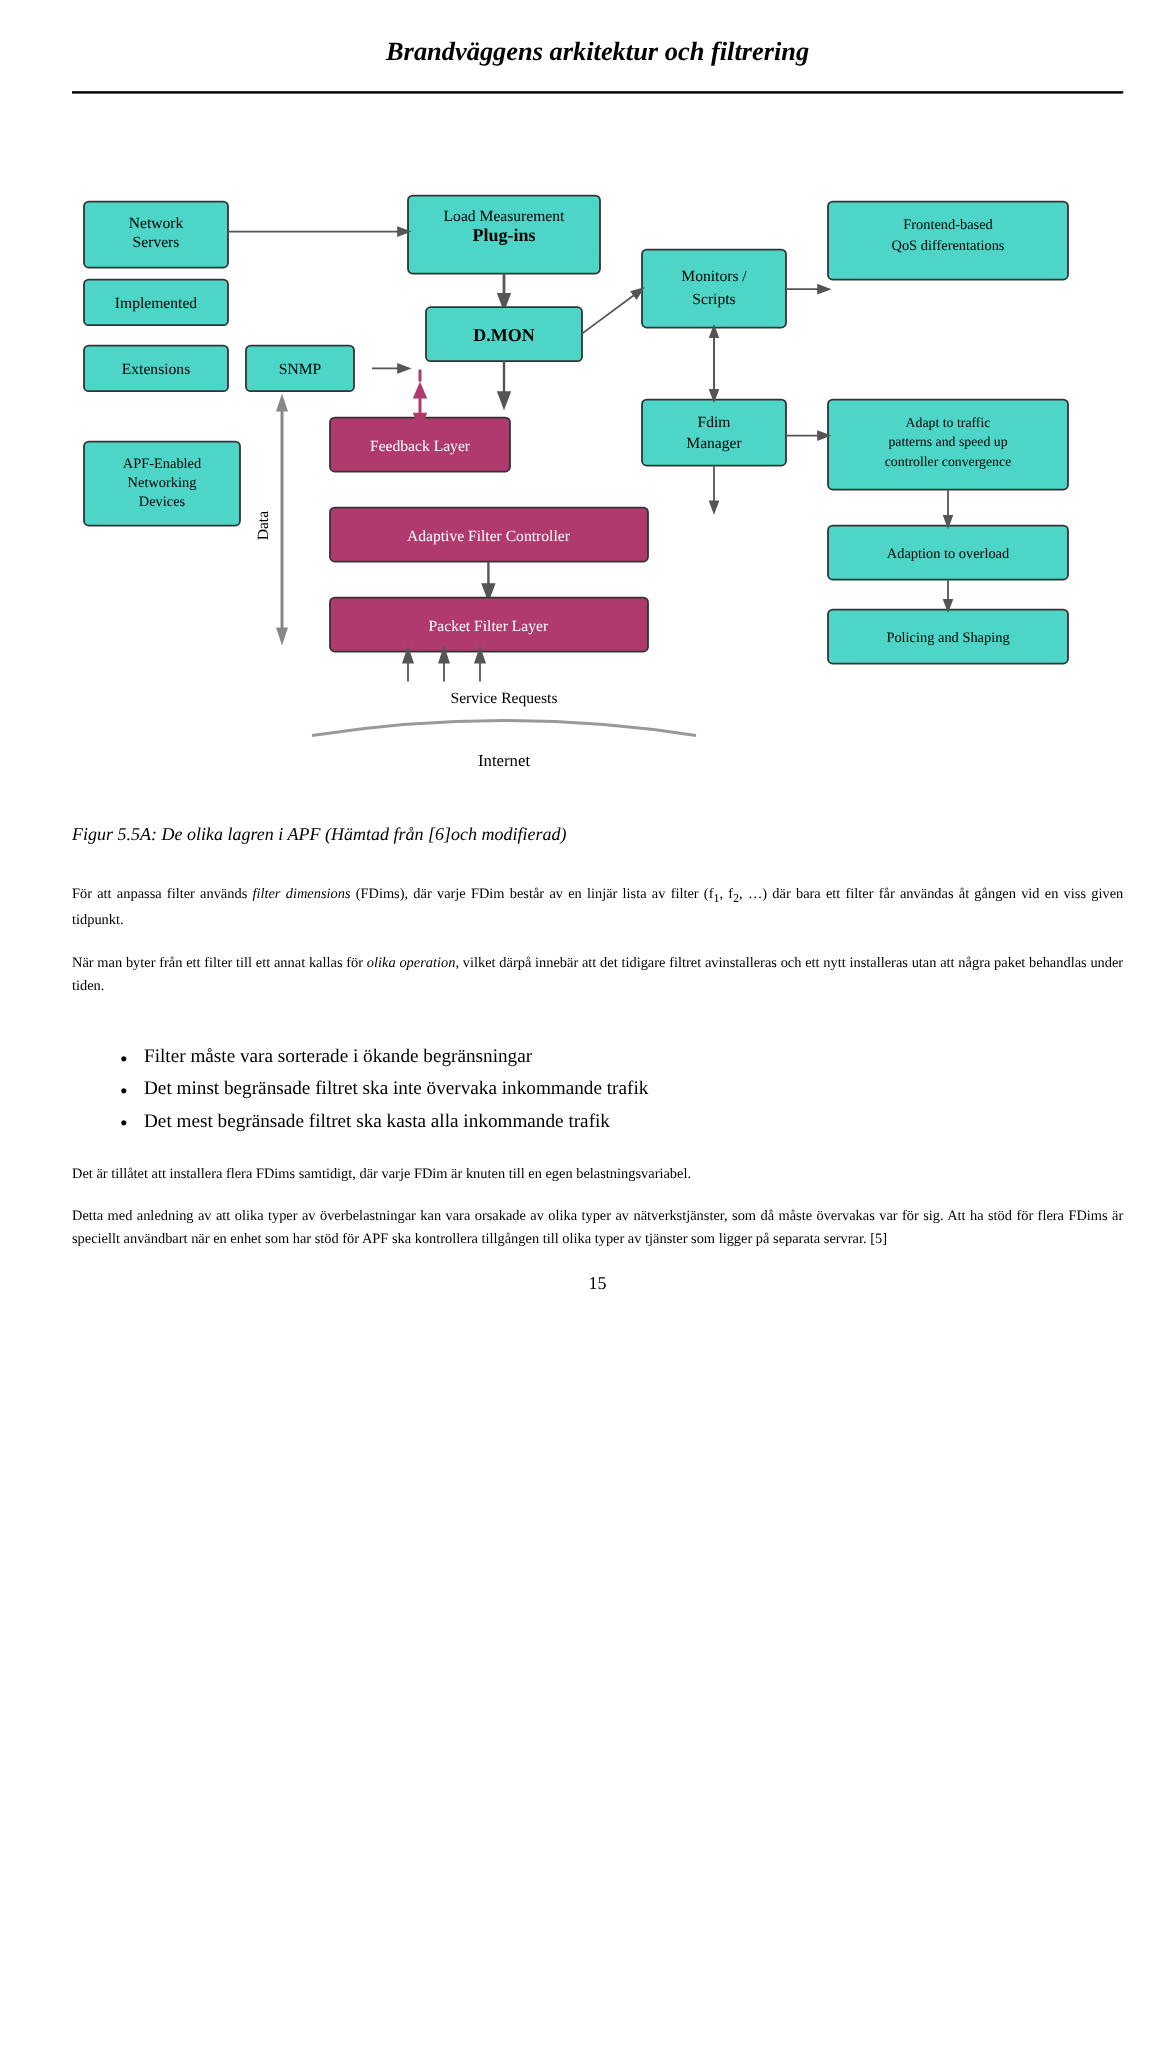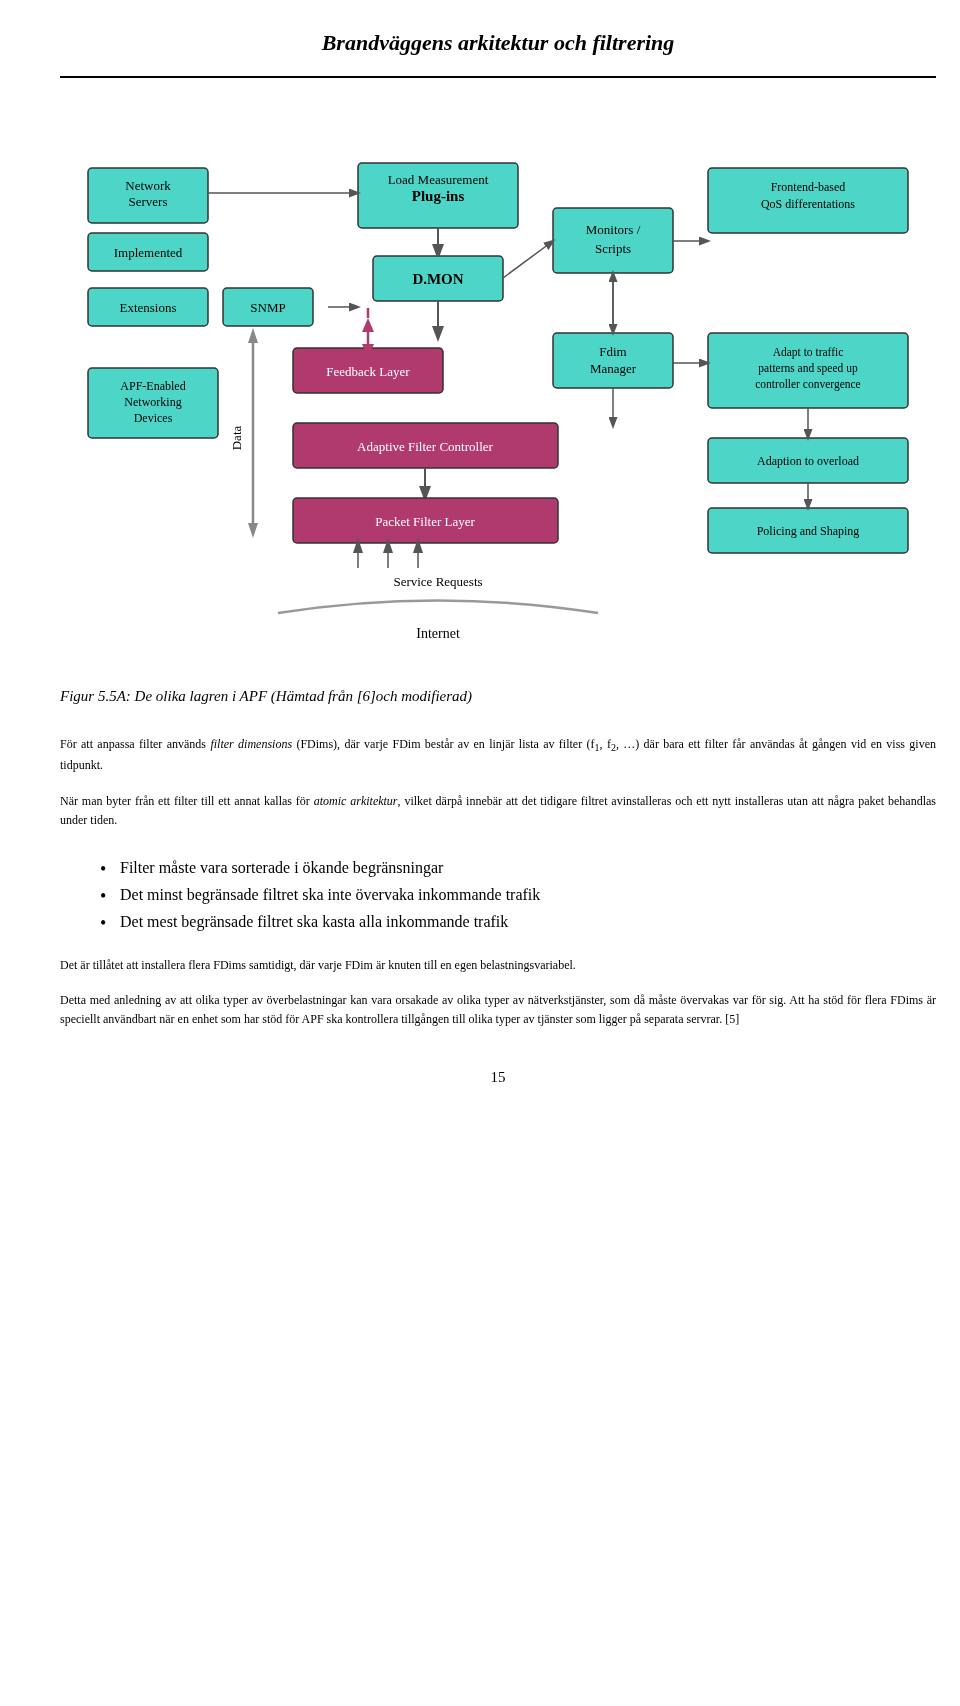--- a/index.html
+++ b/index.html
@@ -33,21 +33,20 @@
     
     .diagram-container {
       width: 100%;
       position: relative;
       margin-bottom: 20px;
     }
 
     .diagram-svg-wrapper {
       width: 100%;
       display: flex;
-      justify-content: center;
     }
 
     
     .figure-caption {
       text-align: left;
       font-size: 15px;
       margin-bottom: 30px;
       font-style: italic;
     }
 
@@ -59,40 +58,40 @@
       margin-bottom: 16px;
     }
 
     .body-text em {
       font-style: italic;
     }
 
     
     .bullet-list {
       list-style: none;
-      margin: 24px 0 20px 40px;
+      margin: 36px 0 20px 40px;
     }
     .bullet-list li {
       font-size: 16px;
       line-height: 1.7;
       position: relative;
       padding-left: 20px;
     }
     .bullet-list li::before {
       content: "•";
       position: absolute;
       left: 0;
       font-size: 18px;
     }
 
     
     .page-number {
       text-align: center;
       font-size: 15px;
-      margin-top: 40px;
+      margin-top: 20px;
     }
 
     
     .box-teal {
       fill: #4DD6C8;
       stroke: #333;
       stroke-width: 1.5;
     }
     .box-purple {
       fill: #B03A6E;
@@ -234,21 +233,21 @@
 
   <p class="figure-caption">Figur 5.5A: De olika lagren i APF (Hämtad från [6]och modifierad)</p>
 
   <p class="body-text">
     För att anpassa filter används <em>filter dimensions</em> (FDims), där varje FDim består av en
     linjär lista av filter (f<sub>1</sub>, f<sub>2</sub>, …) där bara ett filter får användas åt gången vid en viss given
     tidpunkt.
   </p>
 
   <p class="body-text">
-    När man byter från ett filter till ett annat kallas för <em>atomic arkitektur</em>, vilket
+    När man byter från ett filter till ett annat kallas för <em>olika operation</em>, vilket
     därpå innebär att det tidigare filtret avinstalleras och ett nytt installeras utan att några
     paket behandlas under tiden.
   </p>
 
 
   <ul class="bullet-list">
     <li>Filter måste vara sorterade i ökande begränsningar</li>
     <li>Det minst begränsade filtret ska inte övervaka inkommande trafik</li>
     <li>Det mest begränsade filtret ska kasta alla inkommande trafik</li>
   </ul>

